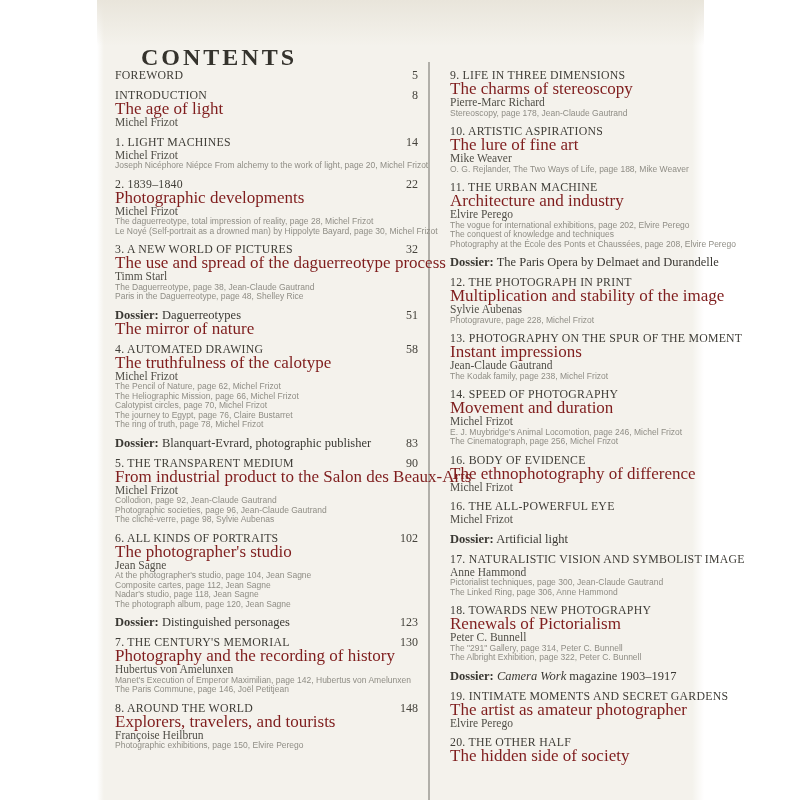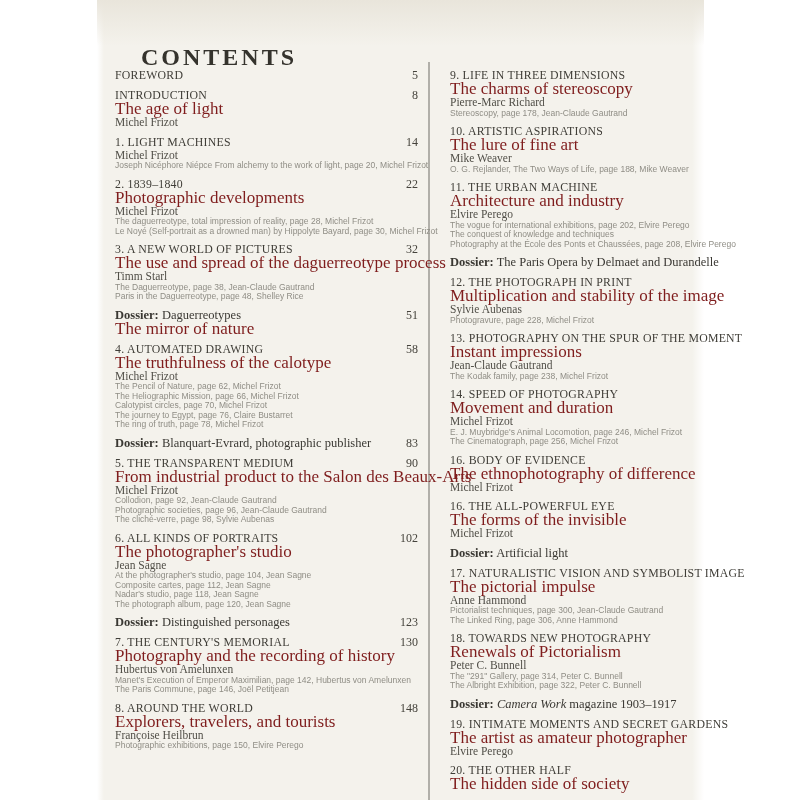--- a/index.html
+++ b/index.html
@@ -194,29 +194,27 @@
       <div class="detail">E. J. Muybridge's Animal Locomotion, page 246, Michel Frizot</div>
       <div class="detail">The Cinematograph, page 256, Michel Frizot</div>
     </div>
     <div class="entry">
       <div class="heading">16. BODY OF EVIDENCE</div>
       <div class="subtitle">The ethnophotography of difference</div>
       <div class="author">Michel Frizot</div>
     </div>
     <div class="entry">
       <div class="heading">16. THE ALL-POWERFUL EYE</div>
-      <div class="subtitle">The forms of the invisible</div>
       <div class="author">Michel Frizot</div>
     </div>
     <div class="entry">
       <div class="dossier-line"><span class="dossier-label">Dossier:</span><span class="dossier-text"> Artificial light</span></div>
     </div>
     <div class="entry">
       <div class="heading">17. NATURALISTIC VISION AND SYMBOLIST IMAGE</div>
-      <div class="subtitle">The pictorial impulse</div>
       <div class="author">Anne Hammond</div>
       <div class="detail">Pictorialist techniques, page 300, Jean-Claude Gautrand</div>
       <div class="detail">The Linked Ring, page 306, Anne Hammond</div>
     </div>
     <div class="entry">
       <div class="heading">18. TOWARDS NEW PHOTOGRAPHY</div>
       <div class="subtitle">Renewals of Pictorialism</div>
       <div class="author">Peter C. Bunnell</div>
       <div class="detail">The "291" Gallery, page 314, Peter C. Bunnell</div>
       <div class="detail">The Albright Exhibition, page 322, Peter C. Bunnell</div>

